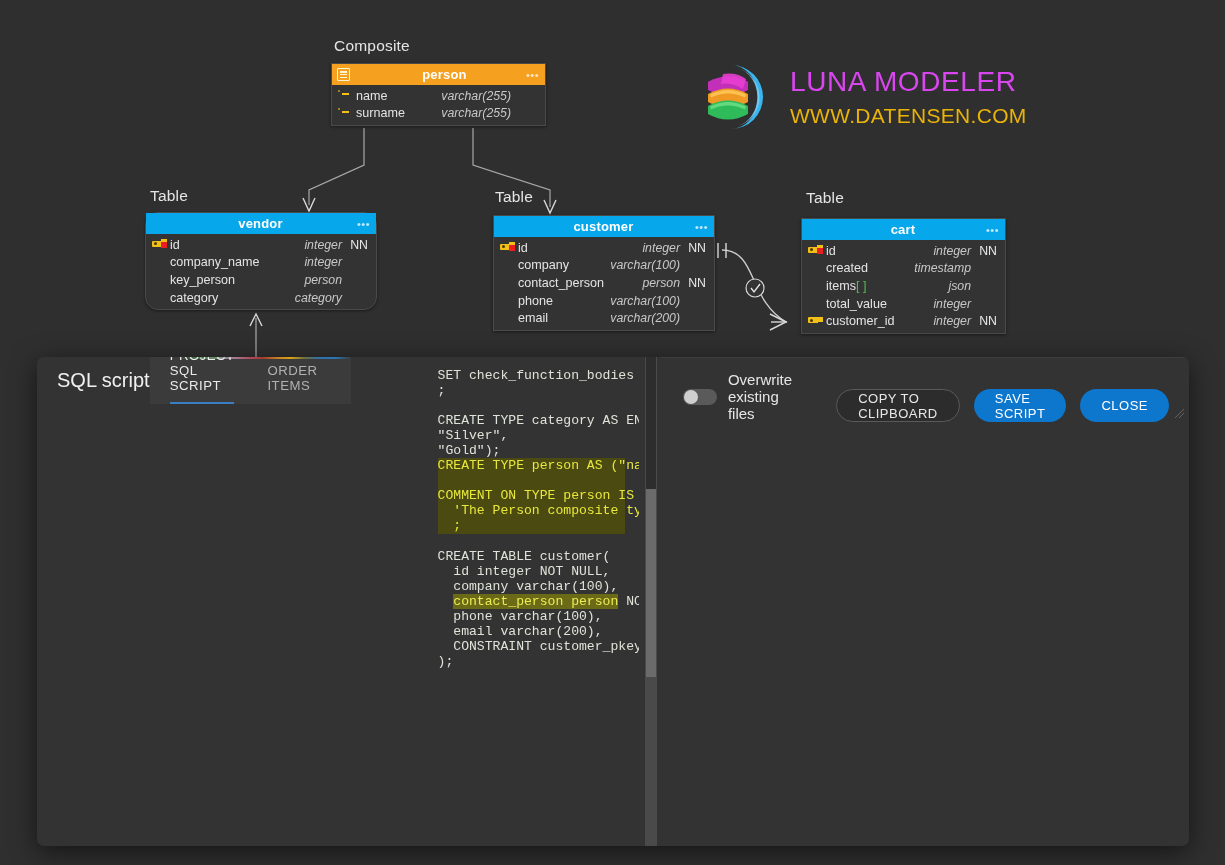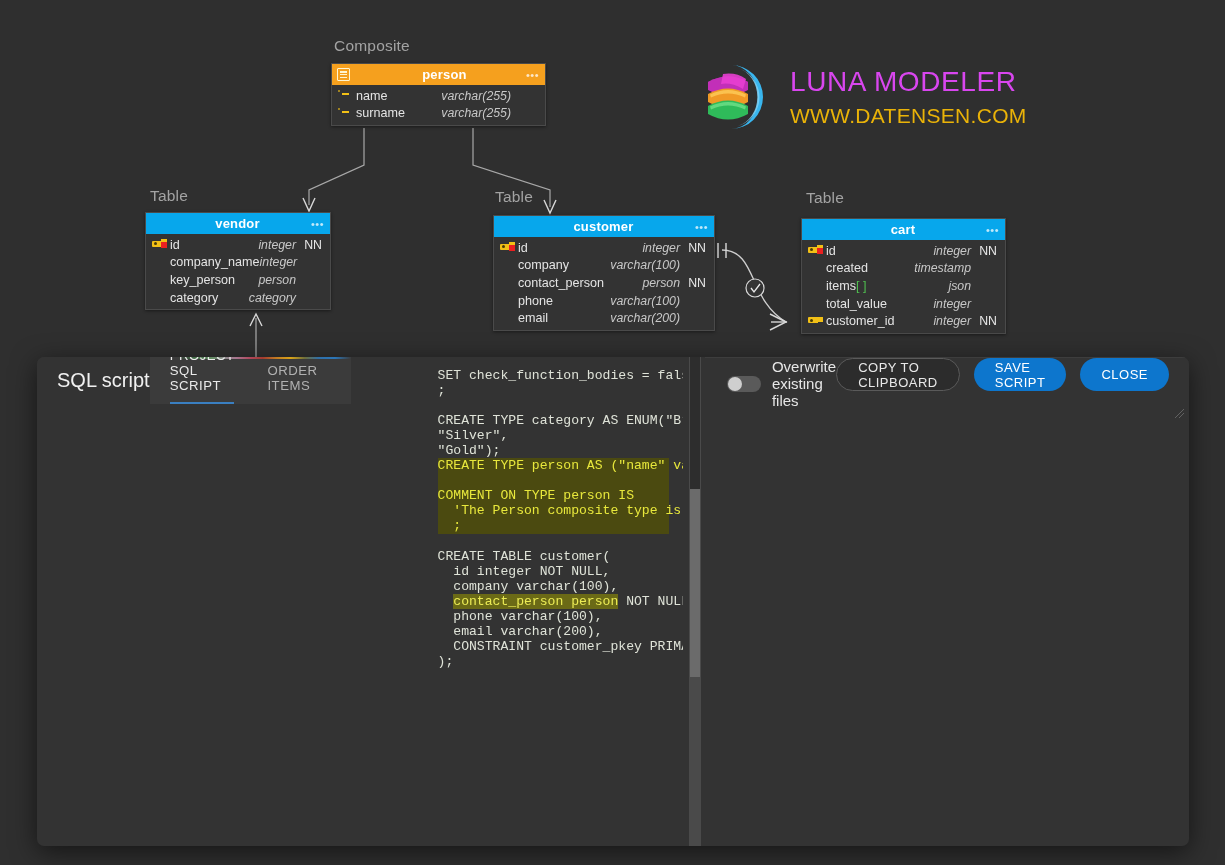--- a/index.html
+++ b/index.html
@@ -15,21 +15,21 @@
     width: 1225px; height: 865px;
     background: #2f2f2f;
   }
 
   
   #diagram { position: absolute; inset: 0; }
   #connectors { position: absolute; left: 0; top: 0; width: 1225px; height: 400px; pointer-events: none; }
 
   .obj-label {
     position: absolute;
-    color: #a3a3a3;
+    color: #e5e5e5;
     font-size: 15.5px;
     letter-spacing: .2px;
     white-space: nowrap;
   }
 
   .entity {
     position: absolute;
     background: #333333;
     border: 1px solid #4a4a4a;
     box-shadow: 0 1px 3px rgba(0,0,0,.45);
@@ -186,23 +186,24 @@
   #sb-thumb {
     position: absolute; left: 1px; width: 10px;
     top: 132px; height: 188px;
     background: #6b6b6b;
   }
   #sb-top { position: absolute; left: 1px; top: 0; width: 10px; height: 132px; background: #2d2d2d; }
   #dlg-footer {
     height: 65px; flex: 0 0 65px;
     background: #333333;
     border-top: 1px solid #3d3d3d;
-    display: flex; align-items: flex-start;
+    display: flex; align-items: flex-end;
     padding: 0 20px 0 22px;
     position: relative;
+    gap: 44px;
   }
   .toggle-wrap { display: flex; align-items: center; }
   .toggle {
     width: 34px; height: 16px; border-radius: 8px;
     background: #5a5a5a; position: relative; flex: 0 0 34px;
     cursor: pointer;
   }
   .toggle .knob {
     position: absolute; left: 1px; top: 1px;
     width: 14px; height: 14px; border-radius: 50%;
@@ -269,21 +270,21 @@
         <div class="row">
           <span class="ic"><span class="attric"><span class="ab"></span><span class="am"></span></span></span>
           <span class="nm">surname</span>
           <span class="ty">varchar(255)</span>
           <span class="nn"></span>
         </div>
       </div>
     </div>
 
     <div class="obj-label" style="left:150px; top:187px;">Table</div>
-    <div class="entity tbl" style="left:145px; top:212px; width:186px;">
+    <div class="entity tbl" style="left:145px; top:212px; width:232px;border-radius:13px;">
       <div class="hdr">
         <span class="title">vendor</span>
         <span class="dots">•••</span>
       </div>
       <div class="rows">
         <div class="row">
           <span class="ic"><span class="keyic"><span class="kbody"></span><span class="khole"></span><span class="ktooth"></span><span class="ktooth2"></span></span></span>
           <span class="nm">id</span>
           <span class="ty">integer</span>
           <span class="nn">NN</span>

